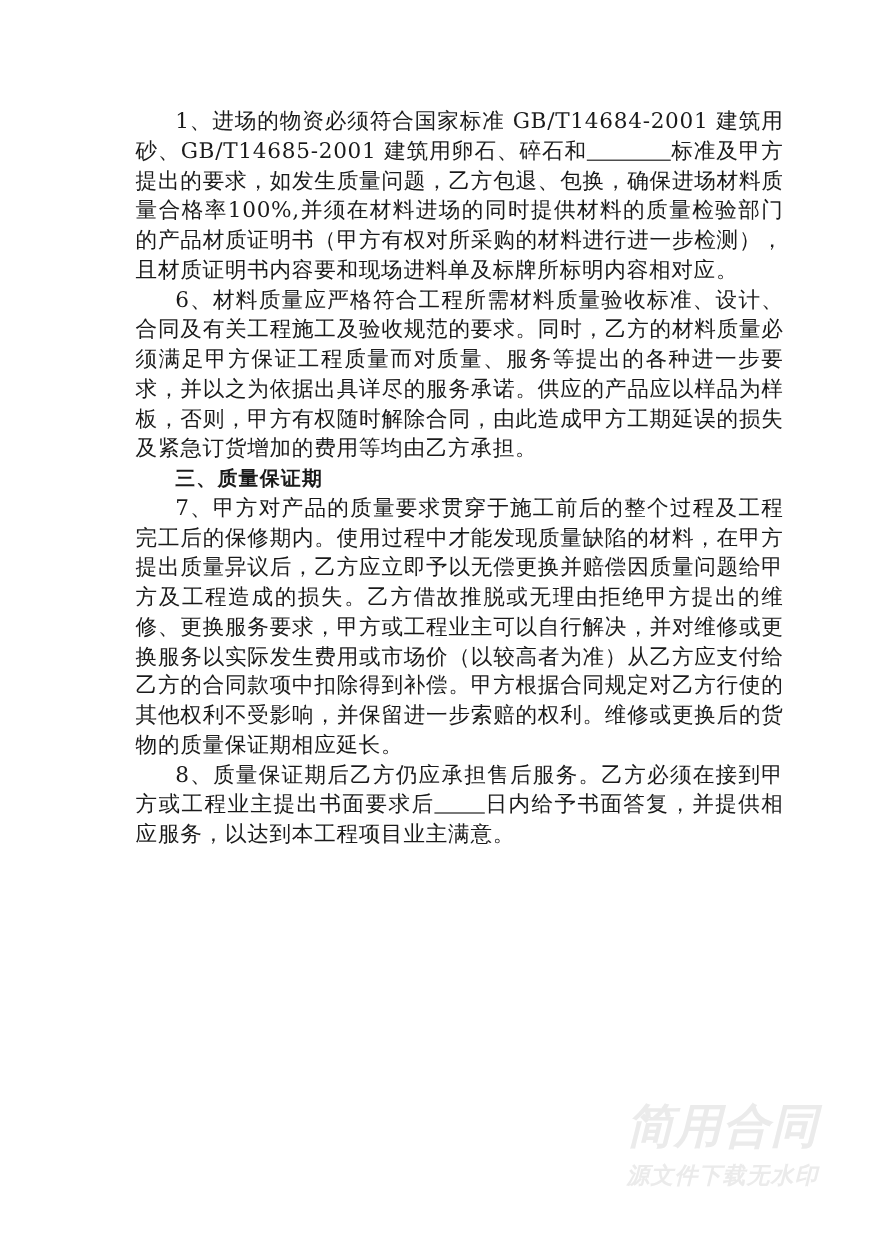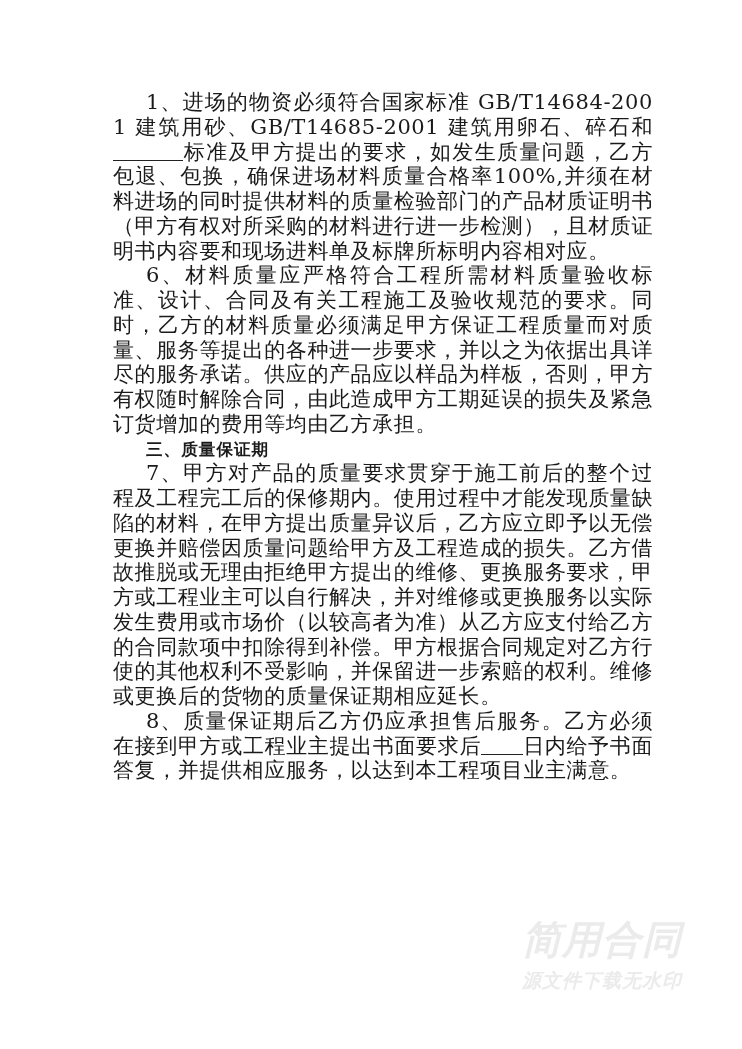--- a/index.html
+++ b/index.html
@@ -16,34 +16,35 @@
       color: #1a1a1a;
     }
     .page {
       position: absolute;
       left: 113px;
       top: 90px;
       width: 540px;
     }
     .para {
       margin: 0;
-      font-size: 21px;
+      font-size: 18px;
       line-height: 24.75px;
       text-indent: 33px;
       text-align: justify;
       letter-spacing: 0.6px;
       word-break: break-all;
     }
     .heading {
       margin: 0;
       font-size: 16.6px;
       line-height: 24.75px;
       text-indent: 33px;
       font-weight: bold;
       letter-spacing: 1px;
+      font-family: Liberation Serif, serif;
     }
     .blank {
       display: inline-block;
       border-bottom: 1px solid #222;
       height: 16px;
       vertical-align: -2px;
       text-indent: 0;
     }
     .blank-s { width: 42px; }
     .blank-m { width: 70px; }

